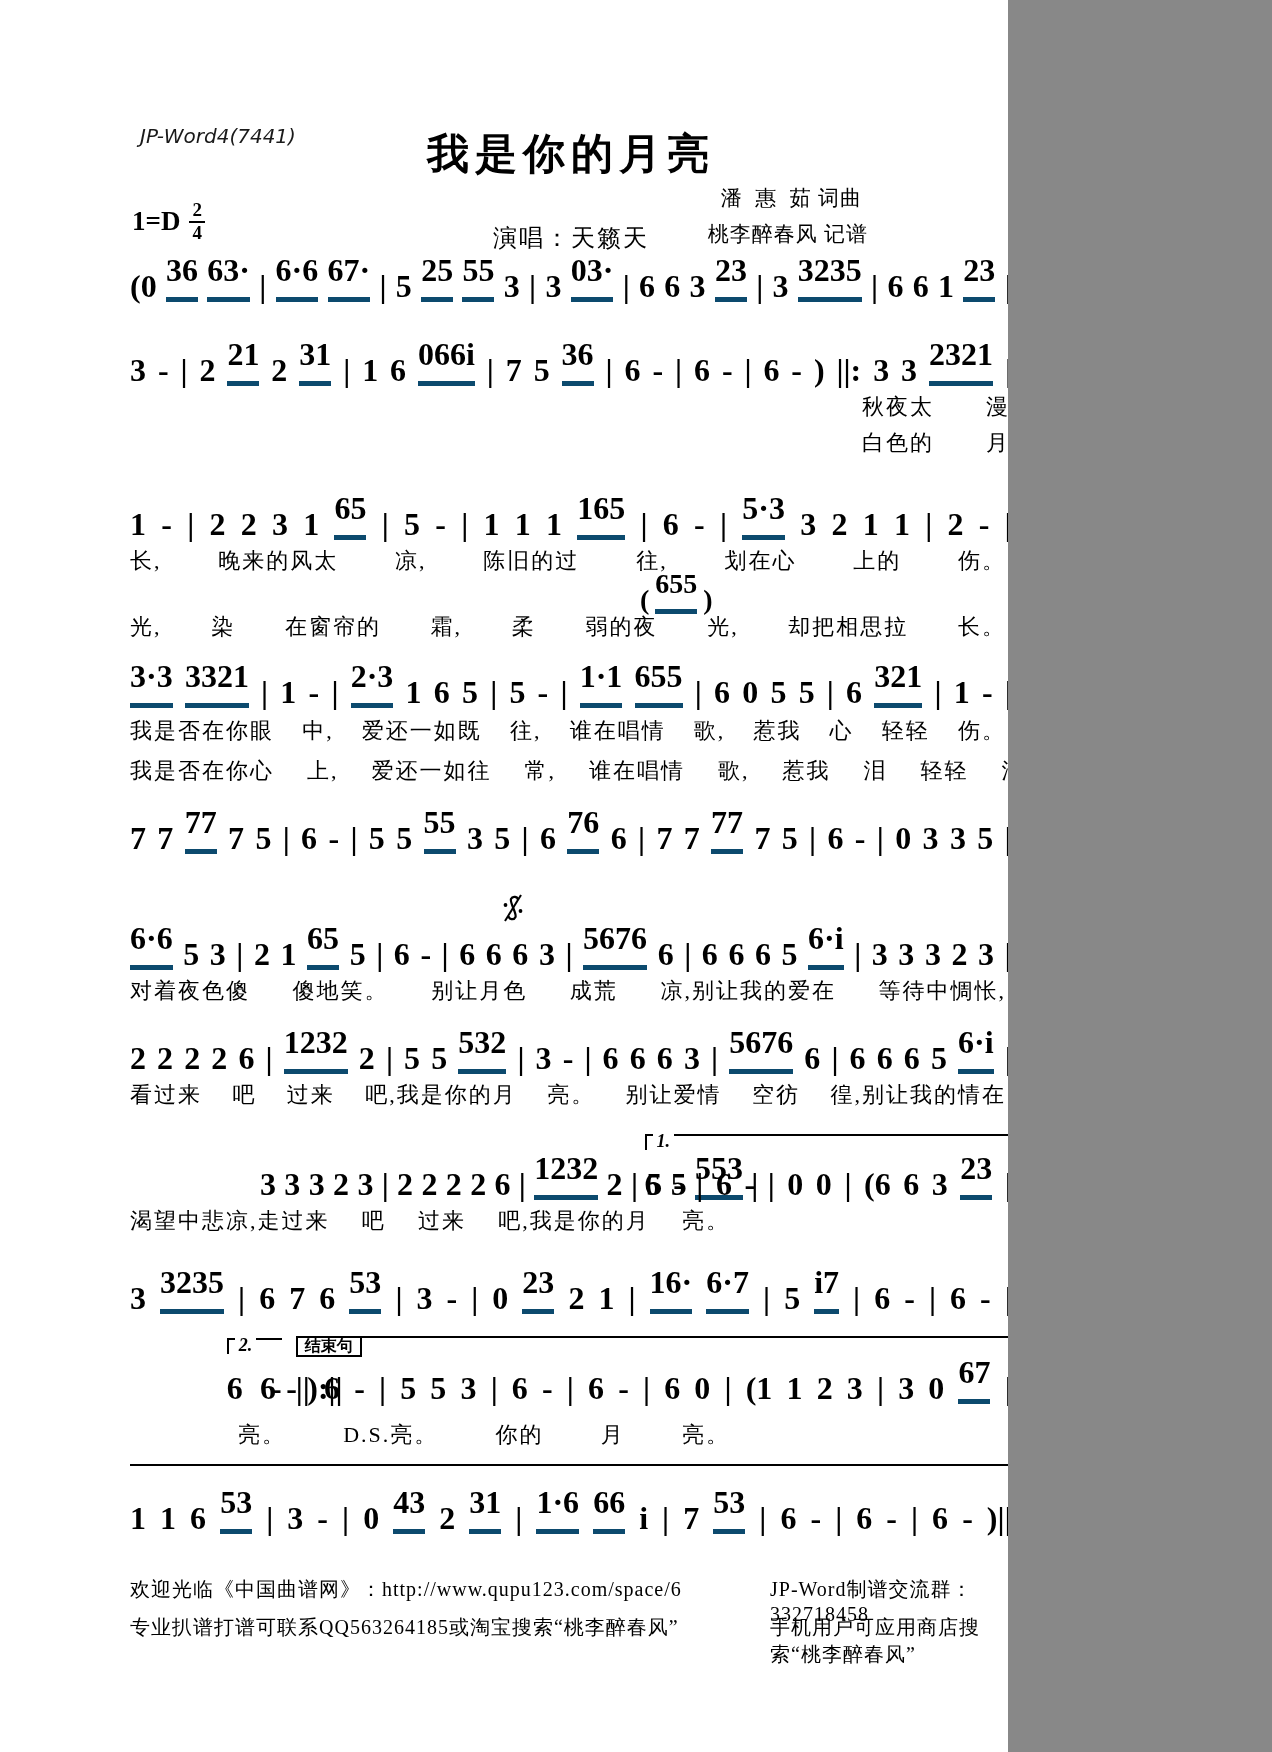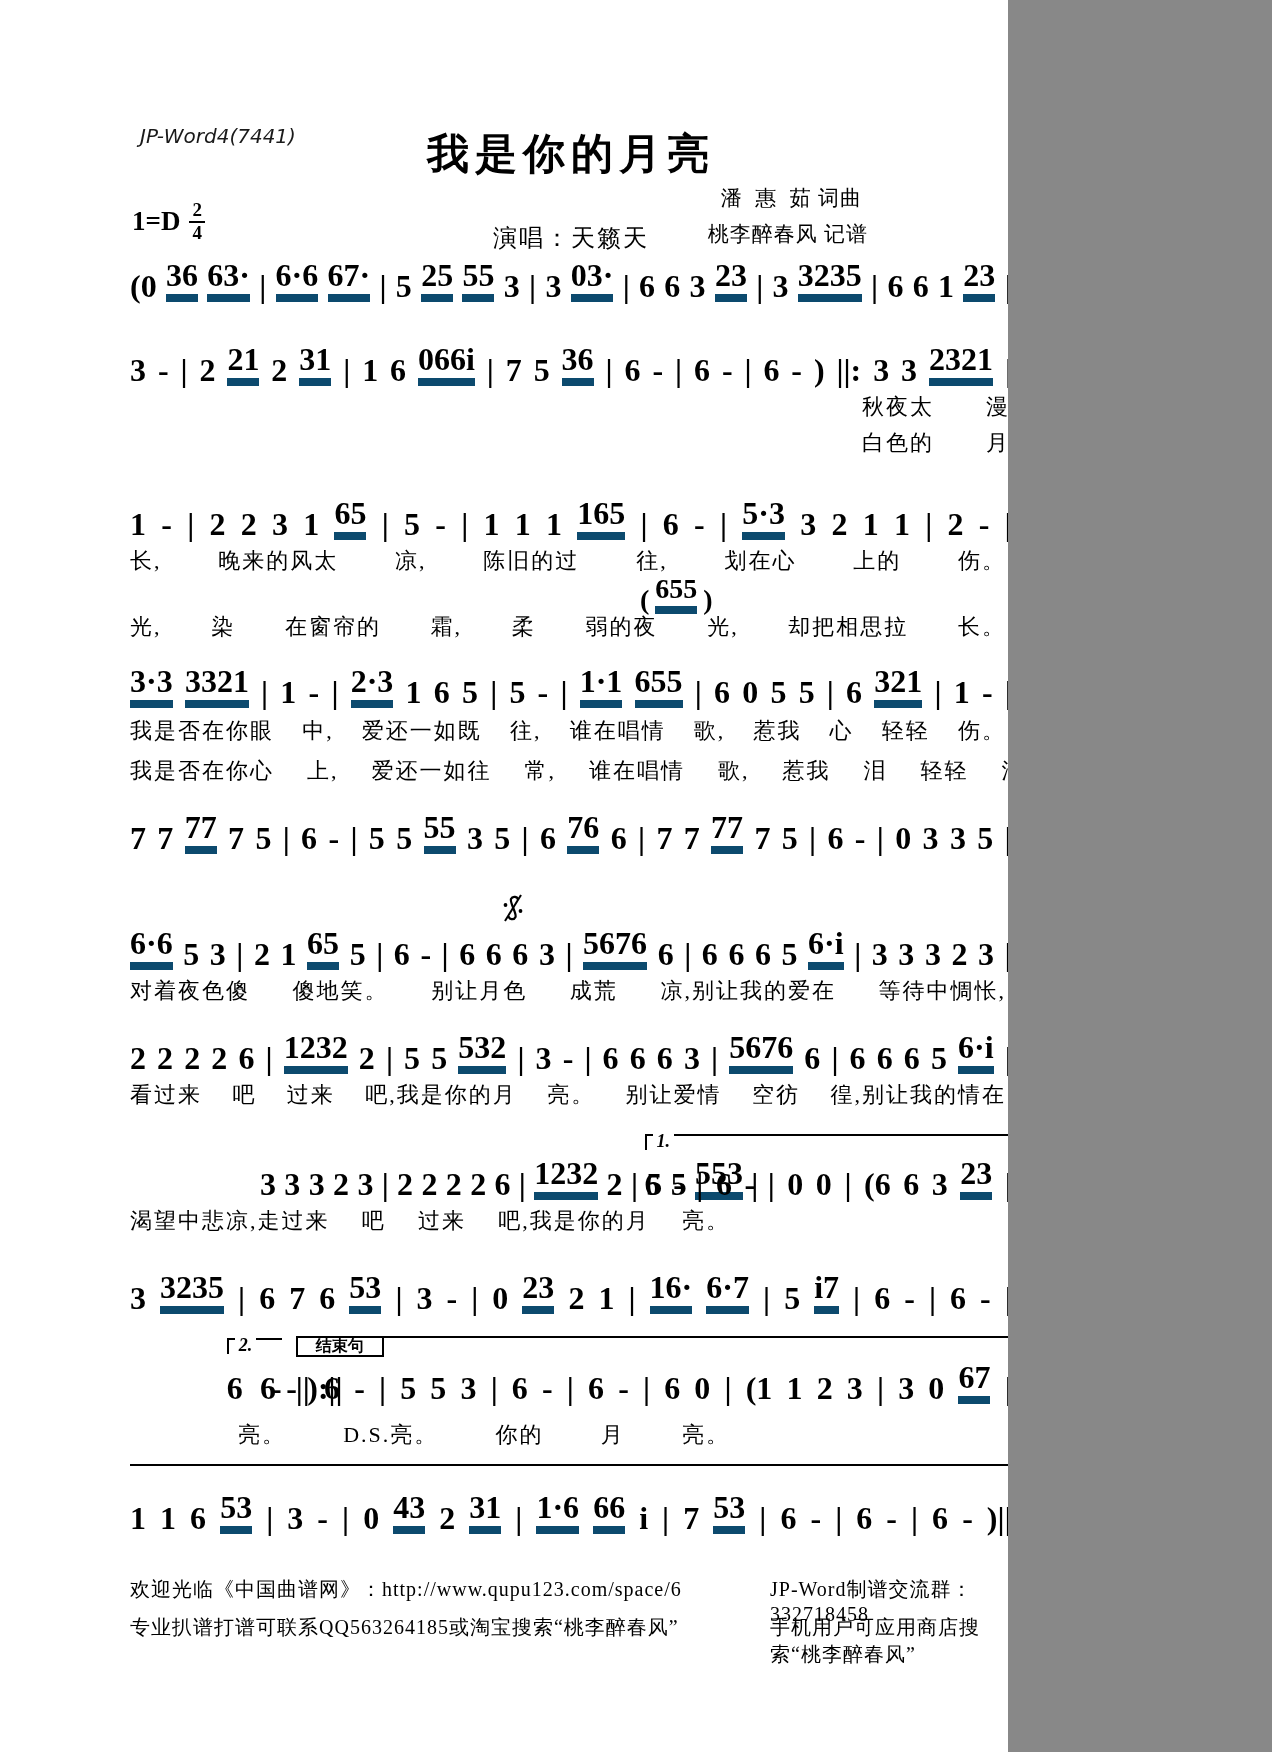--- a/index.html
+++ b/index.html
@@ -13,32 +13,32 @@
   .title{width:882px;text-align:center;font-size:42px;font-weight:bold;letter-spacing:6px;}
   .singer{width:882px;text-align:center;font-size:24px;letter-spacing:2px;}
   .credit{font-size:21px;white-space:pre;letter-spacing:1px;}
   .keysig{display:flex;align-items:center;font-size:27px;font-weight:bold;text-align:center;}
   .frac{display:inline-flex;flex-direction:column;align-items:center;font-size:19px;font-weight:bold;line-height:1.05;margin-left:9px;}
   .frac .ftop{border-bottom:2px solid #000;padding:0 3px 1px;}
   
   .flexline{display:flex;justify-content:space-between;align-items:flex-end;}
   .music{left:130px;width:882px;height:42px;font-size:32px;font-weight:bold;font-family:"Liberation Serif","DejaVu Serif",serif;}
   .music span{white-space:pre;letter-spacing:0;line-height:1;}
-  .music span.beam{border-bottom:8px solid #0c4a6e;padding-bottom:3px;}
+  .music span.beam{border-bottom:5px solid #0c4a6e;padding-bottom:11px;}
   .split{display:flex;gap:16px;}
   .part{position:relative;display:flex;justify-content:space-between;align-items:flex-end;}
   .noflex{justify-content:flex-start;gap:6px;width:auto;}
   
   .lyr{left:130px;width:876px;font-size:22px;letter-spacing:2px;height:30px;}
   .lyr span{white-space:pre;}
   
   .bracket{position:absolute;top:-24px;left:0;right:0;height:14px;border-top:2px solid #000;border-left:2px solid #000;}
   .vlabel{position:absolute;top:-26px;left:8px;font:italic bold 18px "Liberation Serif",serif;background:#fff;padding:0 4px;}
   .endbracket{position:absolute;top:-26px;left:0;right:0;height:14px;border-top:2px solid #000;}
-  .endlabel{position:absolute;top:-26px;left:0;border:2px solid #000;background:#fff;font-size:16px;line-height:1.25;padding:0 18px 1px;letter-spacing:1px;font-family:Liberation Serif, serif;}
+  .endlabel{position:absolute;top:-26px;left:0;border:2px solid #000;background:#fff;font-size:16px;line-height:1.25;padding:0 7px 1px;letter-spacing:1px;font-family:Liberation Serif, serif;}
   .endline{position:absolute;top:-28px;left:0;right:-6px;height:12px;border-top:2px solid #000;border-right:2px solid #000;}
   
   .foot{font-size:20px;letter-spacing:1px;}
   .segno{width:22px;height:32px;}
 </style>
 </head>
 <body>
 
 <div class="sheet">
 

